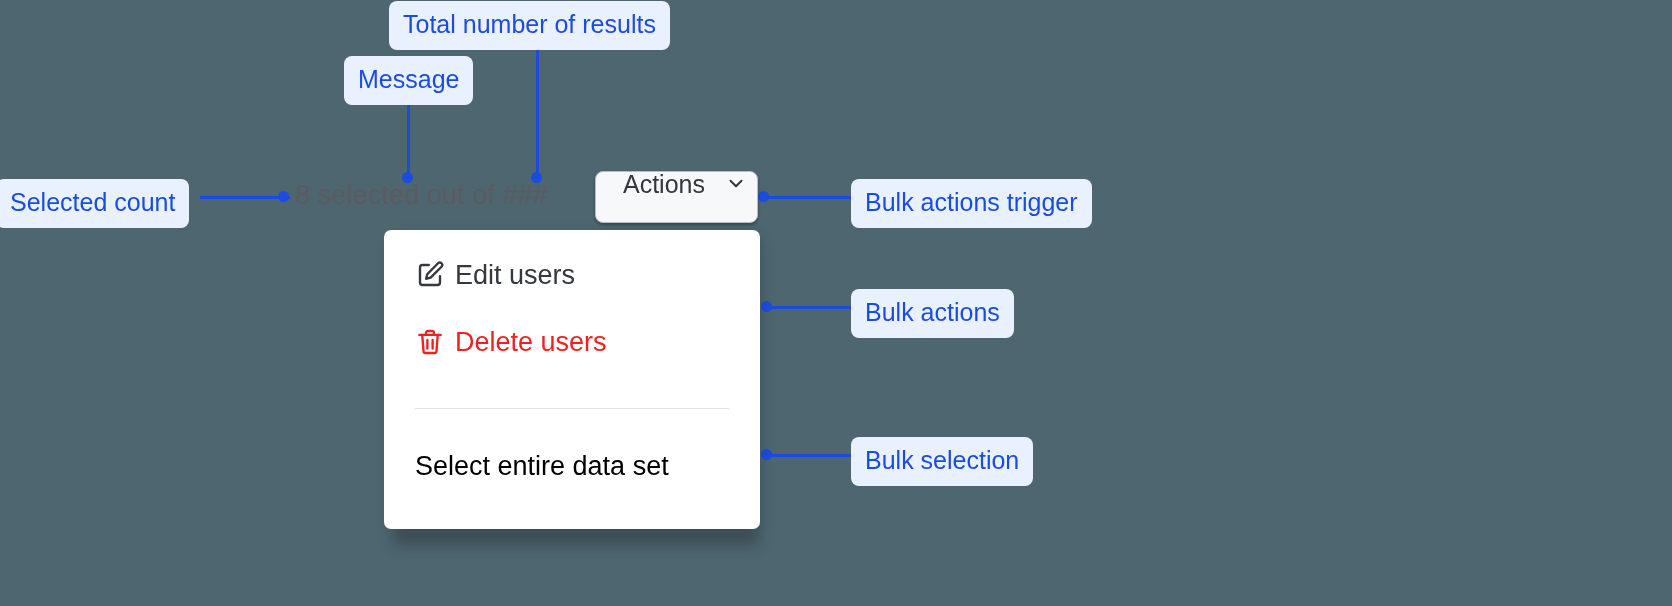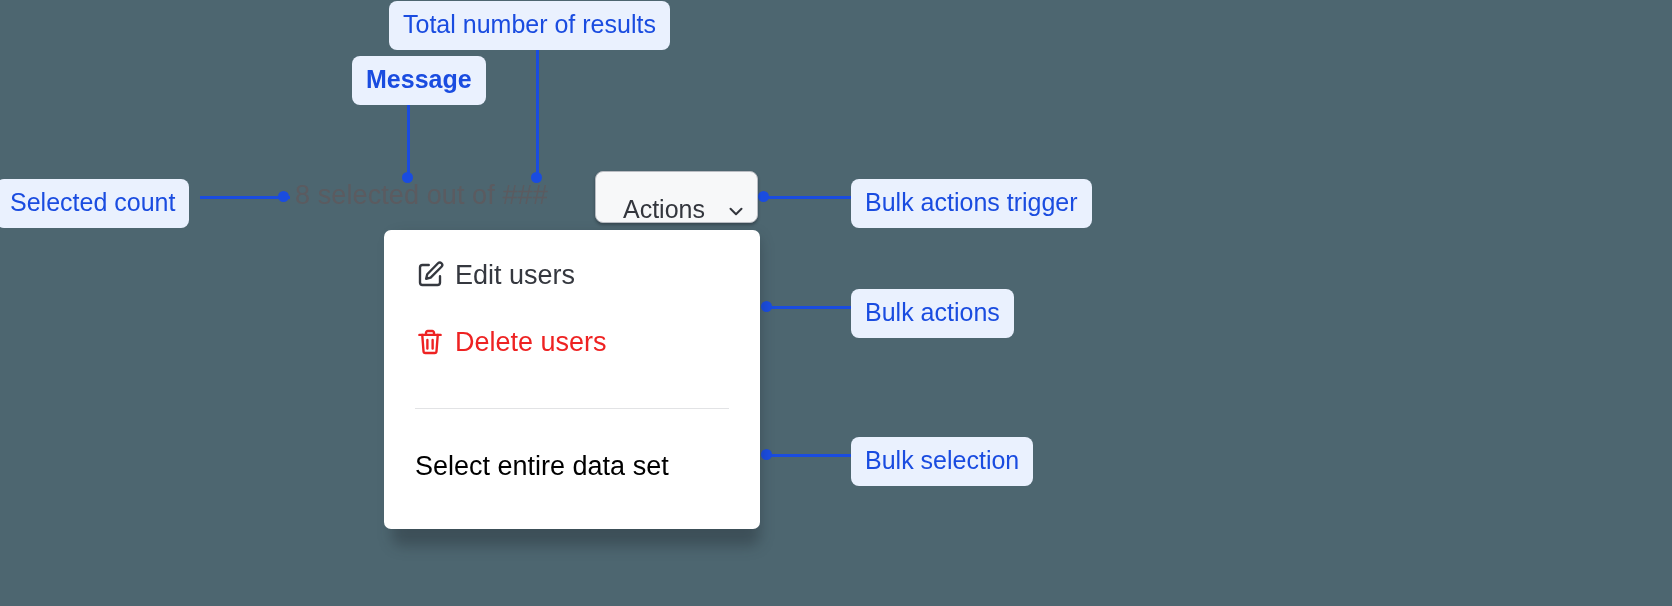--- a/index.html
+++ b/index.html
@@ -43,21 +43,21 @@
 
   
   #actionsBtn{
     position:absolute;
     left:595px;top:171px;
     width:163px;height:52px;
     background:#f7f8f9;
     border:1px solid #b9bcc2;
     border-radius:8px;
     box-shadow:0 2px 3px rgba(20,25,35,.38);
-    display:flex;align-items:flex-end;
+    display:flex;align-items:flex-start;
     box-sizing:border-box;
     padding:0 16px 0 27px;
     cursor:pointer;
     gap:20px;
   }
   #actionsBtn .lbl{font-size:25px;color:#33363d;line-height:1;}
   #actionsBtn .chev{margin-left:auto;display:flex;align-items:center;}
 
   
   #menuShadow{
@@ -116,21 +116,21 @@
   <div class="dot" style="left:758px;top:191px;"></div>
 
   <div class="lineH" style="left:766px;top:306px;width:90px;"></div>
   <div class="dot" style="left:761px;top:301px;"></div>
 
   <div class="lineH" style="left:766px;top:454px;width:90px;"></div>
   <div class="dot" style="left:761px;top:449px;"></div>
 
   <div class="callout" style="left:389px;top:1px;">Total number of results</div>
 
-  <div class="callout" style="left:352px;top:56px;font-weight:bold;">Message</div>
+  <div class="callout" style="left:344px;top:56px;">Message</div>
 
   <div class="callout" style="left:-4px;top:179px;">Selected count</div>
 
   <div class="callout" style="left:851px;top:289px;">Bulk actions</div>
 
   <div class="callout" style="left:851px;top:179px;">Bulk actions trigger</div>
 
   <div class="callout" style="left:851px;top:437px;">Bulk selection</div>
 
   <div id="selectedText">8 selected out of ###</div>

